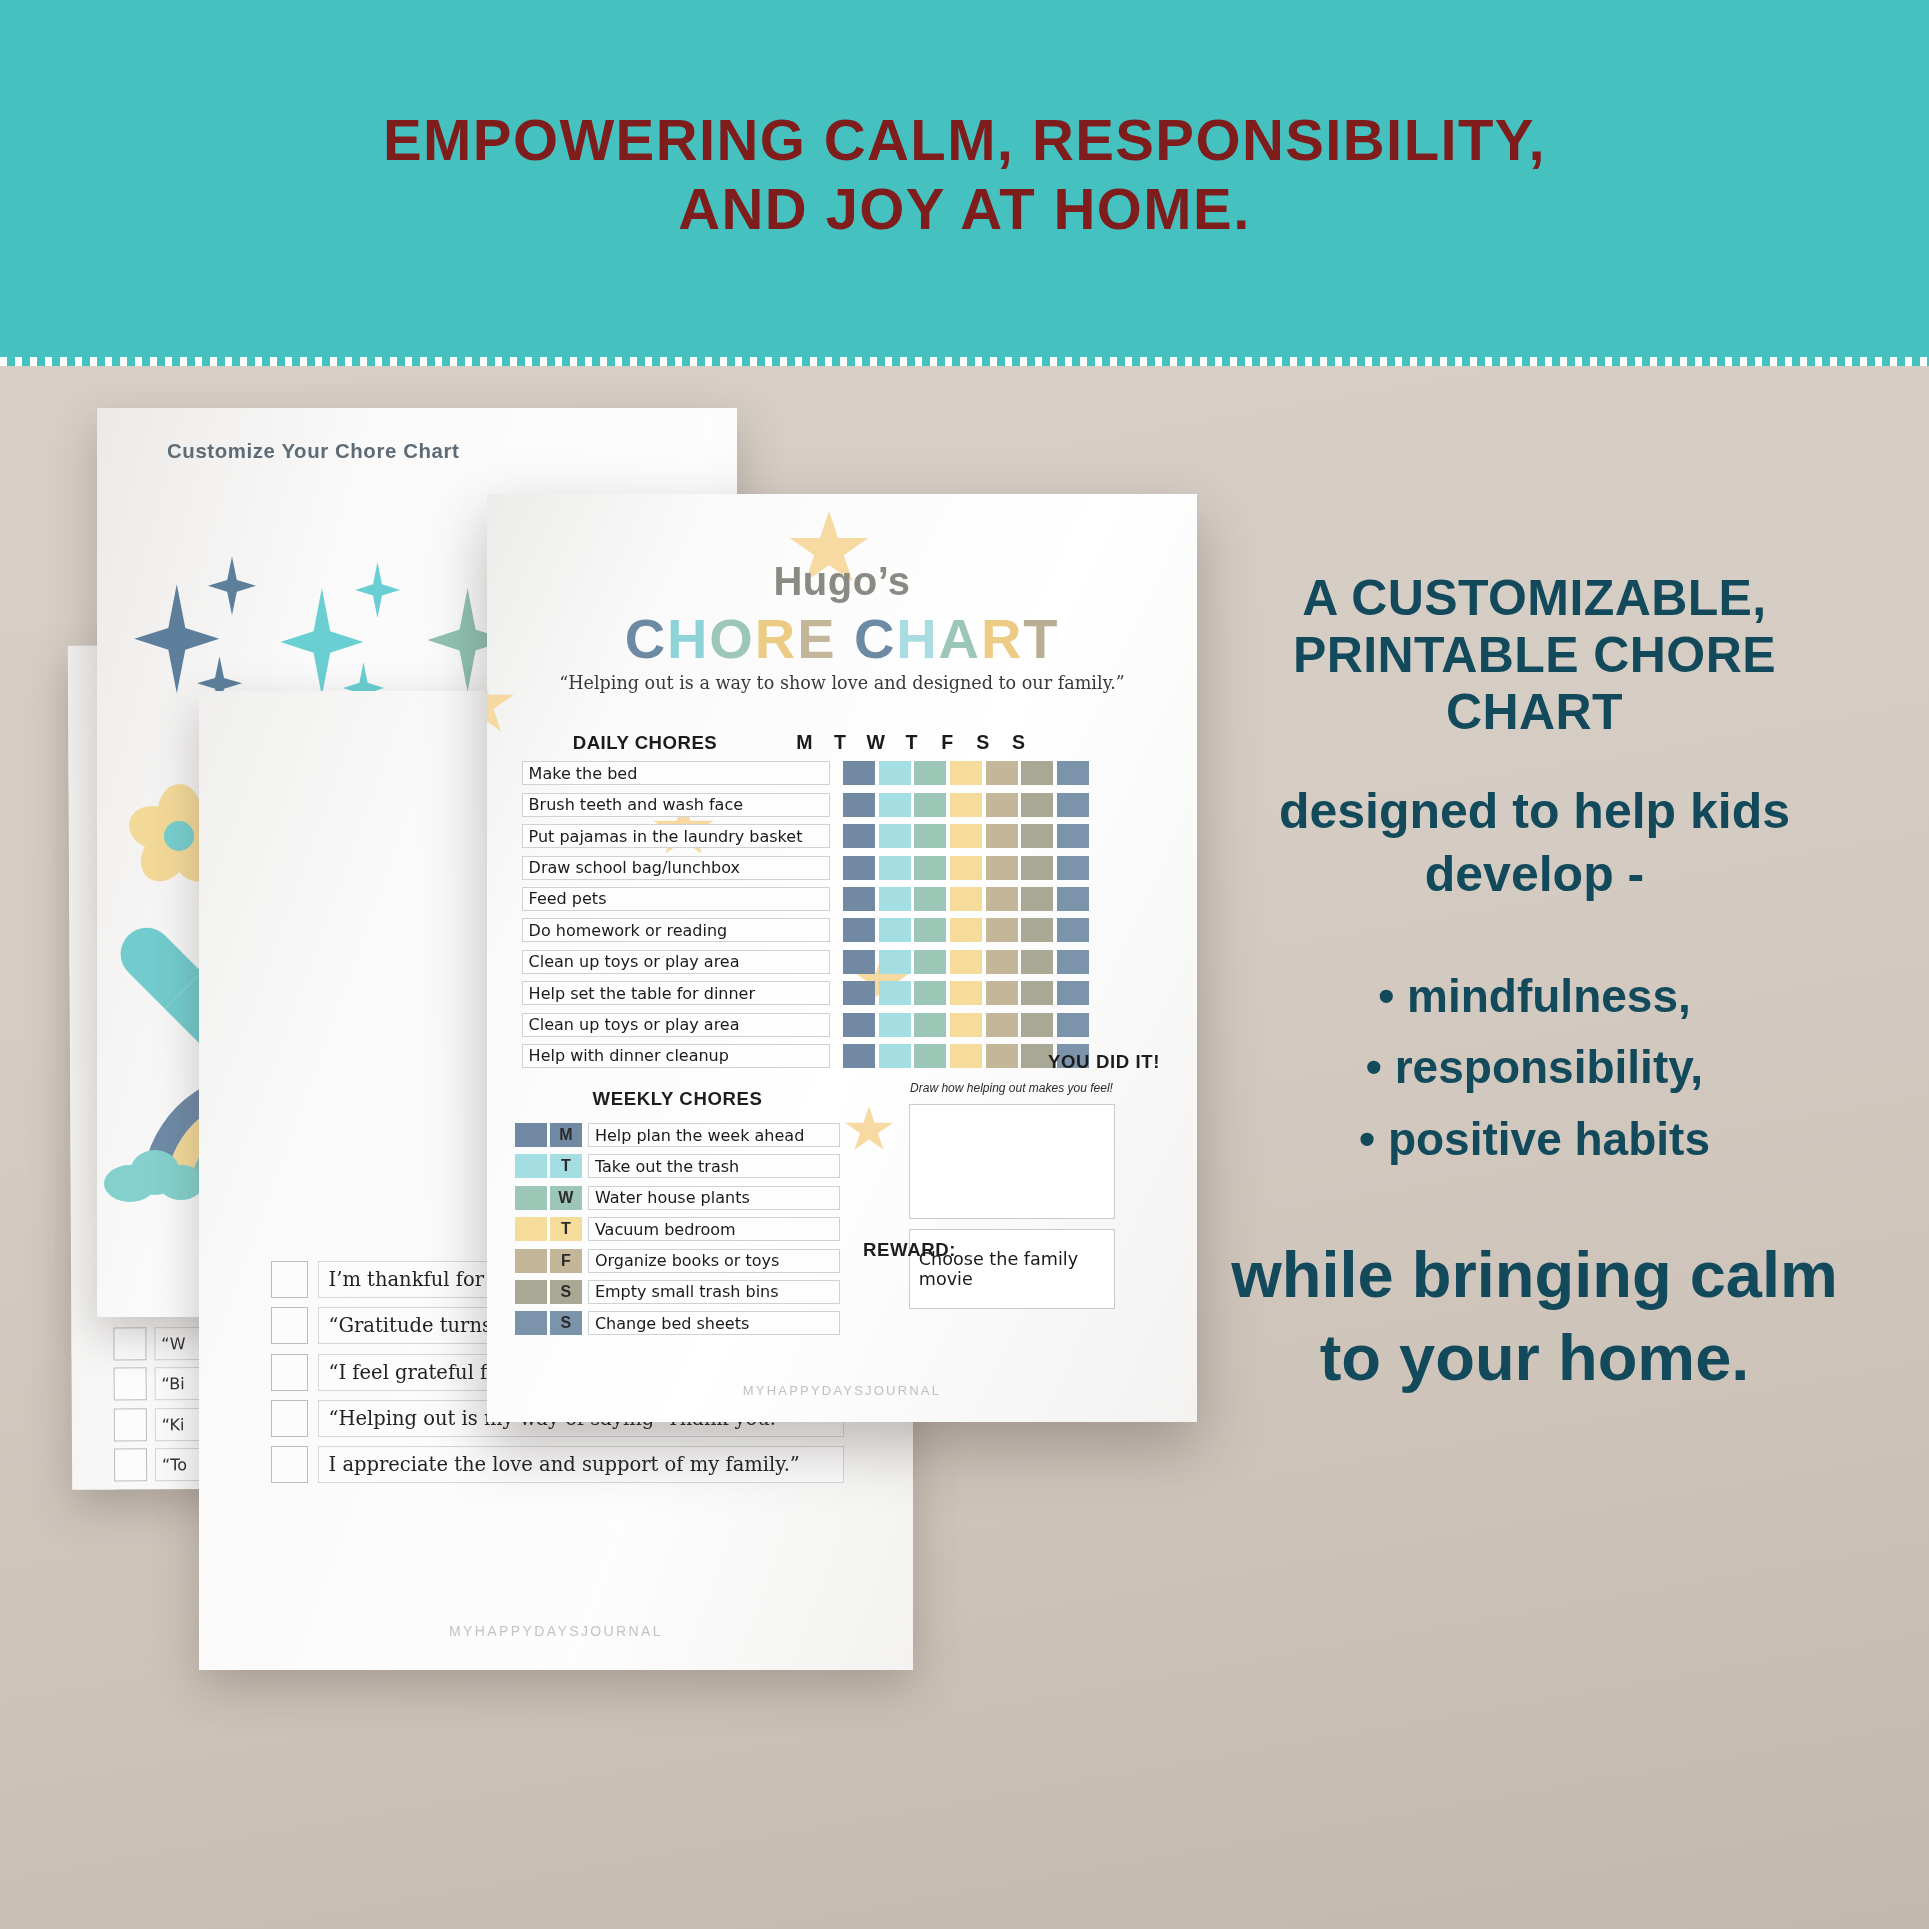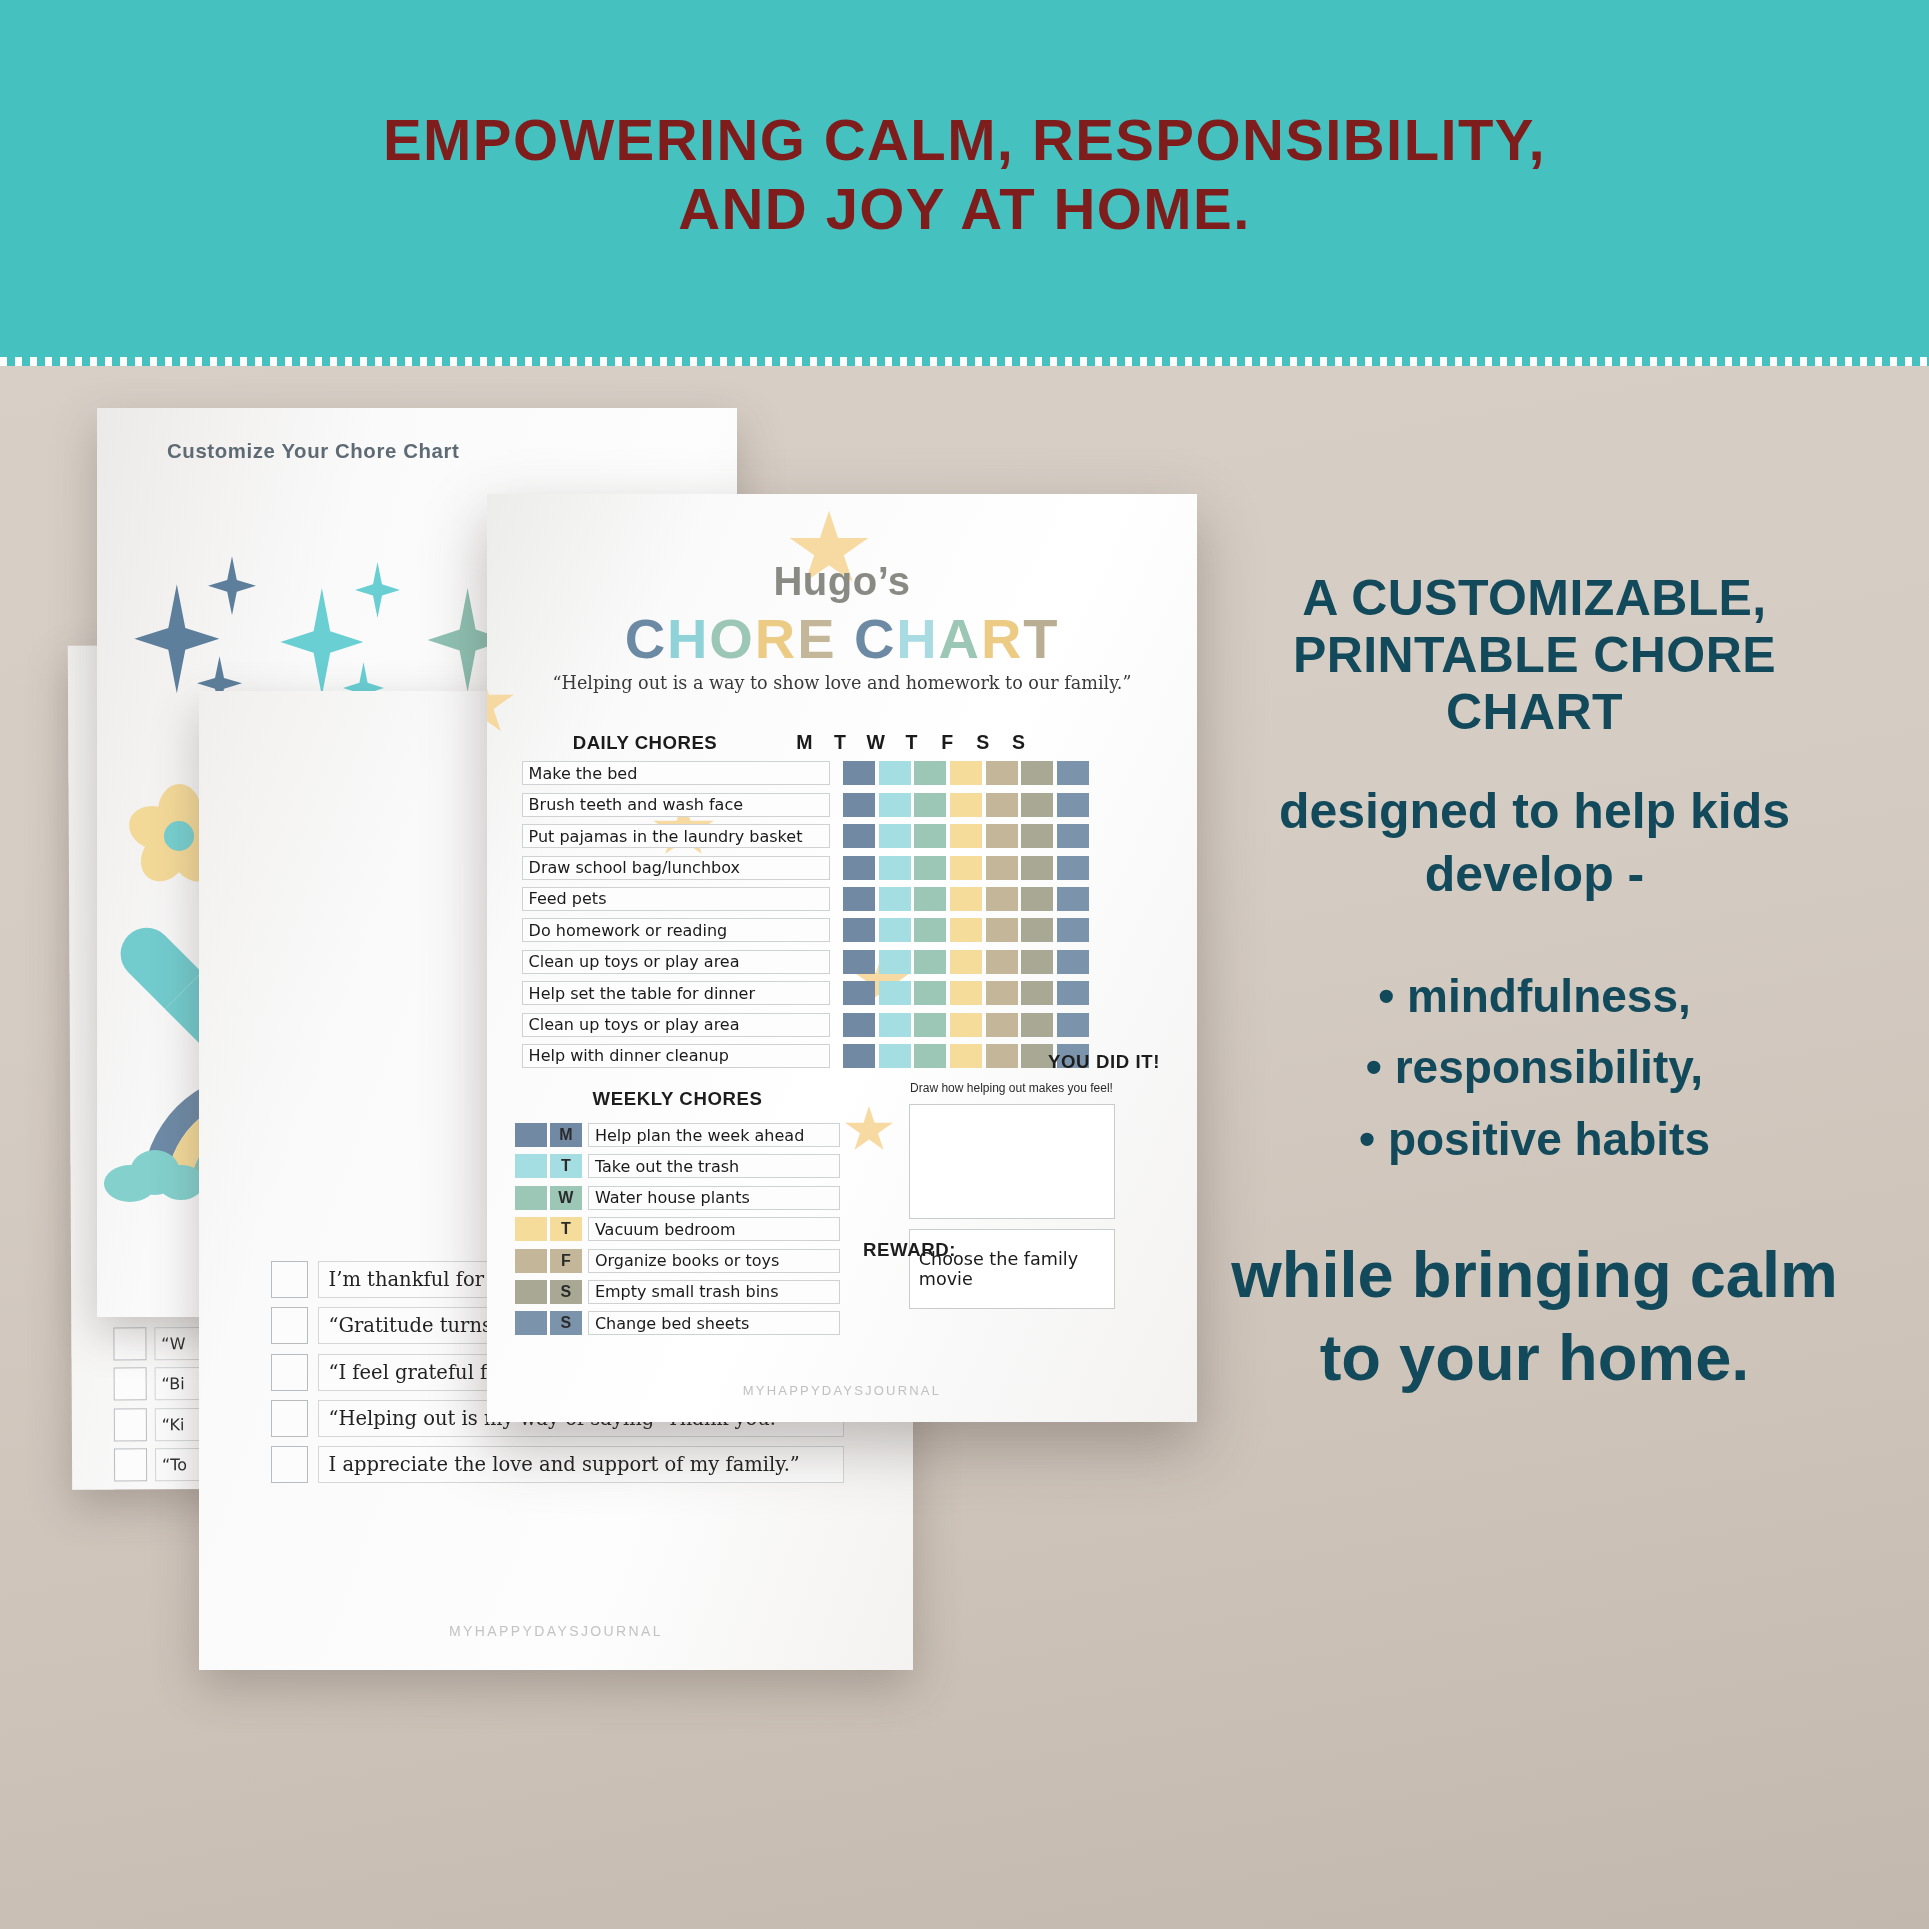--- a/index.html
+++ b/index.html
@@ -306,21 +306,21 @@
     display: flex; align-items: center;
     padding-left: 5.6px; margin-left: 6.5px;
     white-space: nowrap; overflow: hidden;
   }
 
   
   #youdidit-wrap { position: absolute; left: 376px; top: 557px; width: 297px; }
   #youdidit-title { position: static; display: block; text-align: right; }
   #youdidit-sub {
     text-align: center; font-size: 12px;
-    color: #2b2b2b; margin-top: 8.3px;
+    color: #2b2b2b; margin-top: 8.3px; font-style: italic;
   }
   #draw-box {
     margin: 8.3px auto 0;
     width: 206px; height: 115px;
     border: 0.9px solid #c9cccd; background: #ffffff;
   }
   #reward-title { display: block; text-align: center; margin-top: 20.4px; }
   #reward-box {
     margin: 10.2px auto 0;
     width: 206px; height: 80px;
@@ -508,21 +508,21 @@
   <div class="sheet" id="sheet-chart">
 
     <div class="star" style="left:301px; top:16.7px; width:82px; height:78px;"></div>
     <div class="star" style="left:-39px; top:178px; width:67px; height:65px;"></div>
     <div class="star" style="left:165px; top:306px; width:63px; height:59px;"></div>
     <div class="star" style="left:366px; top:459px; width:59px; height:56px;"></div>
     <div class="star" style="left:357px; top:612px; width:50px; height:48px;"></div>
 
     <div id="chart-name">Hugo’s</div>
     <div id="chart-heading"><span style="color: rgb(109, 138, 165);">C</span><span style="color: rgb(143, 211, 216);">H</span><span style="color: rgb(156, 198, 181);">O</span><span style="color: rgb(236, 203, 133);">R</span><span style="color: rgb(196, 182, 152);">E</span><span style="color: rgb(255, 255, 255);">&nbsp;</span><span style="color: rgb(109, 138, 165);">C</span><span style="color: rgb(169, 219, 226);">H</span><span style="color: rgb(156, 198, 181);">A</span><span style="color: rgb(236, 203, 133);">R</span><span style="color: rgb(185, 174, 147);">T</span></div>
-    <div id="chart-sub">“Helping out is a way to show love and homework to our family.”</div>
+    <div id="chart-sub">“Helping out is a way to show love and designed to our family.”</div>
 
     <div id="daily-wrap">
       <div id="daily-head">
         <div class="dh-label">DAILY CHORES</div>
         <div class="dh-days" id="daily-day-headers">
             <div>M</div>
             <div>T</div>
             <div>W</div>
             <div>T</div>
             <div>F</div>

